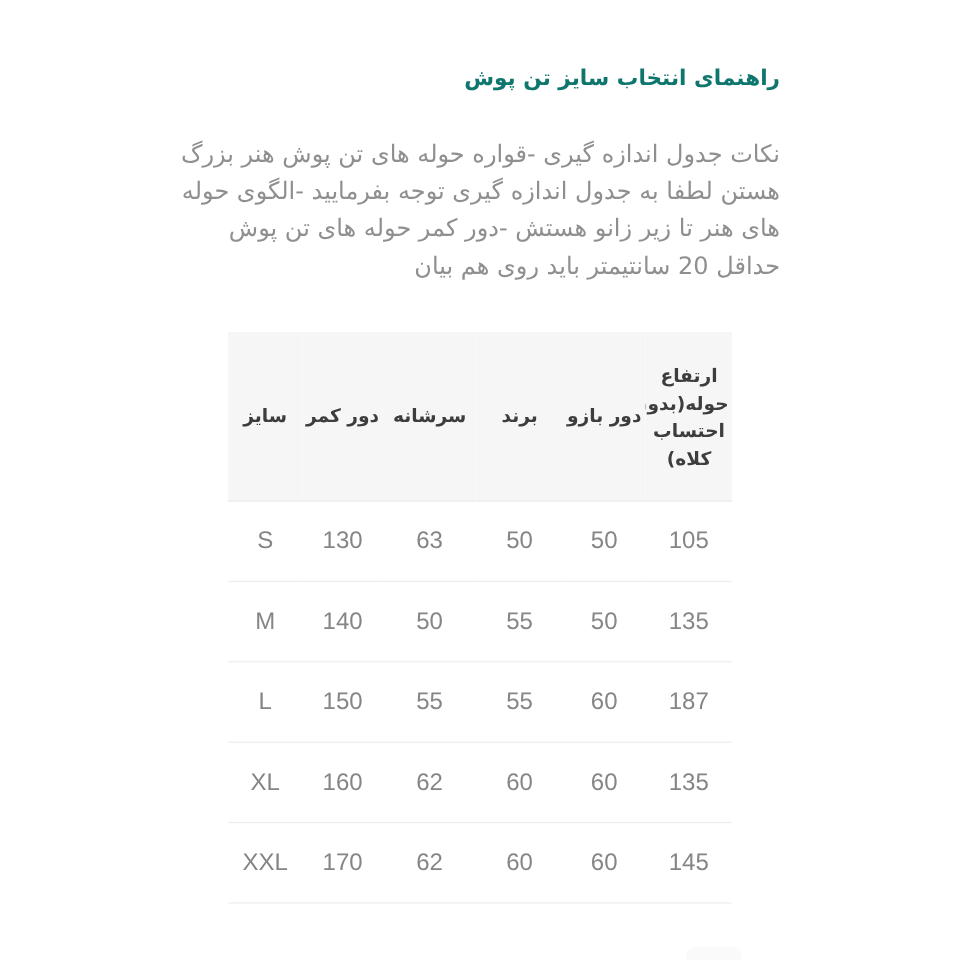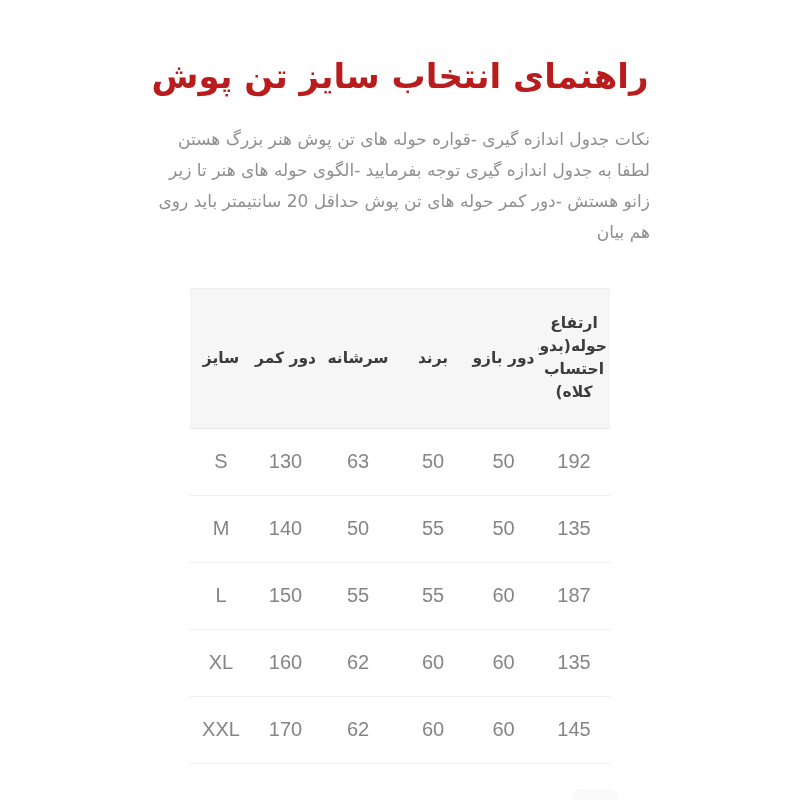--- a/index.html
+++ b/index.html
@@ -19,32 +19,31 @@
     height: 800px;
     background: #ffffff;
   }
   .content {
     width: 500px;
     margin: 0 auto;
     padding-top: 34px;
     direction: rtl;
   }
   .title {
-    text-align: center;
-    color: #b91c1c;
-    font-size: 34px;
+    color: #0f766e;
+    font-size: 18px;
     font-weight: bold;
     line-height: 39px;
   }
   .title .line { display: block; }
   .description {
     margin-top: 28px;
     text-align: right;
     color: #8f8f8f;
-    font-size: 17px;
+    font-size: 20px;
     line-height: 31px;
   }
   table.size-table {
     width: 420px;
     margin: 40px auto 0 auto;
     border-collapse: collapse;
     direction: rtl;
     table-layout: fixed;
   }
   col.c-height   { width: 72px; }
@@ -112,21 +111,21 @@
           <th>ارتفاع حوله(بدون احتساب کلاه)</th>
           <th>دور بازو</th>
           <th>برند</th>
           <th>سرشانه</th>
           <th>دور کمر</th>
           <th>سایز</th>
         </tr>
       </thead>
       <tbody>
         <tr>
-          <td>192</td>
+          <td>105</td>
           <td>50</td>
           <td>50</td>
           <td>63</td>
           <td>130</td>
           <td>S</td>
         </tr>
         <tr>
           <td>135</td>
           <td>50</td>
           <td>55</td>

